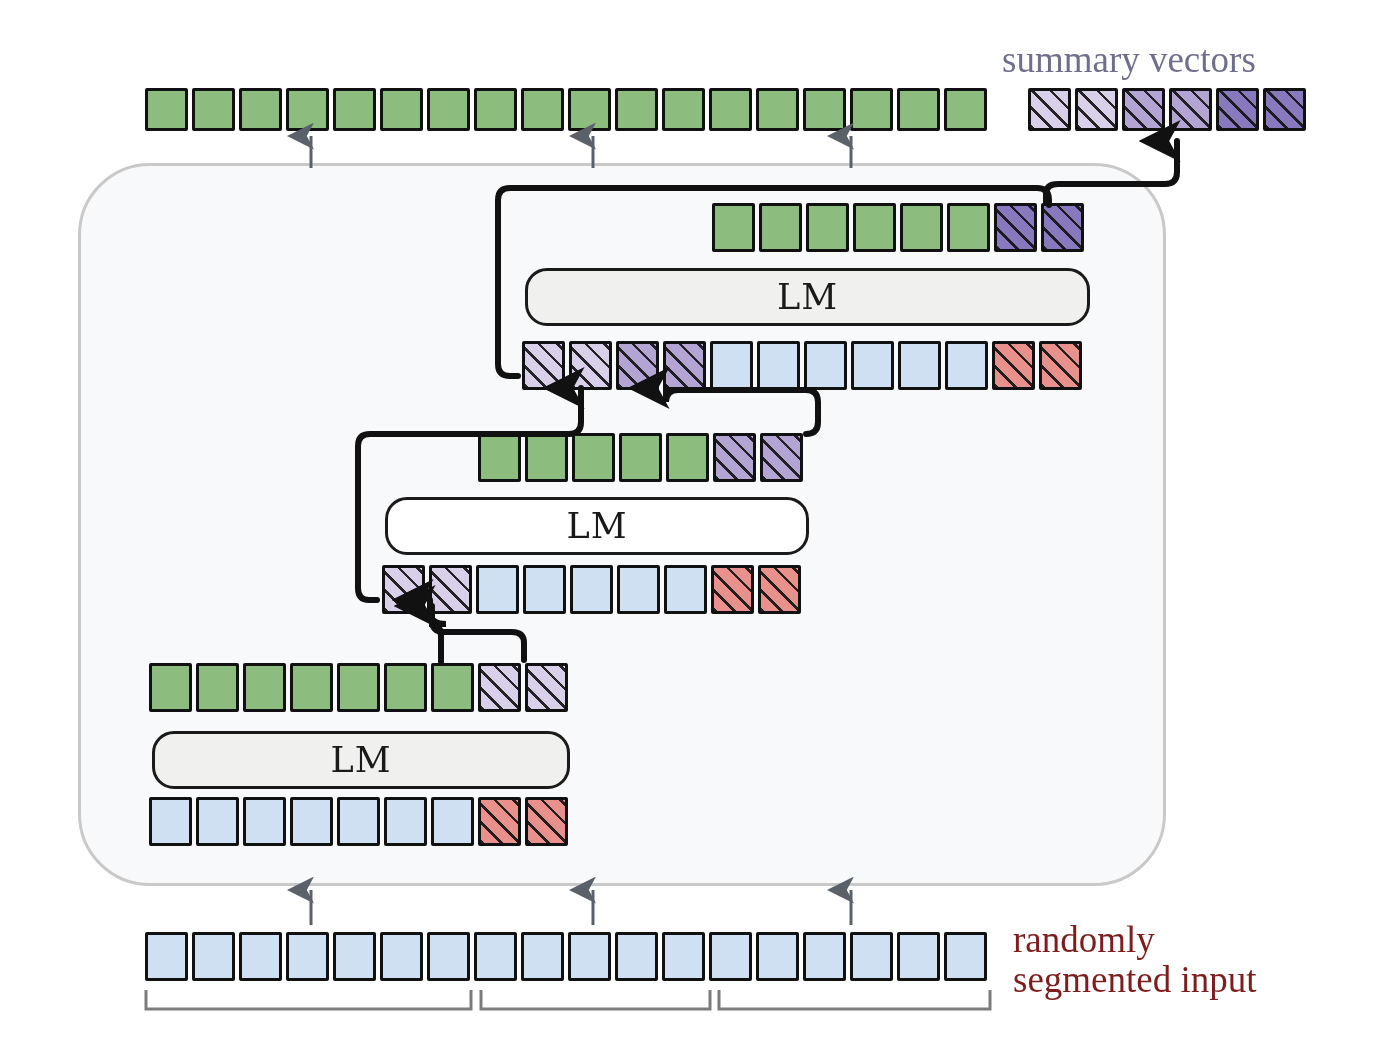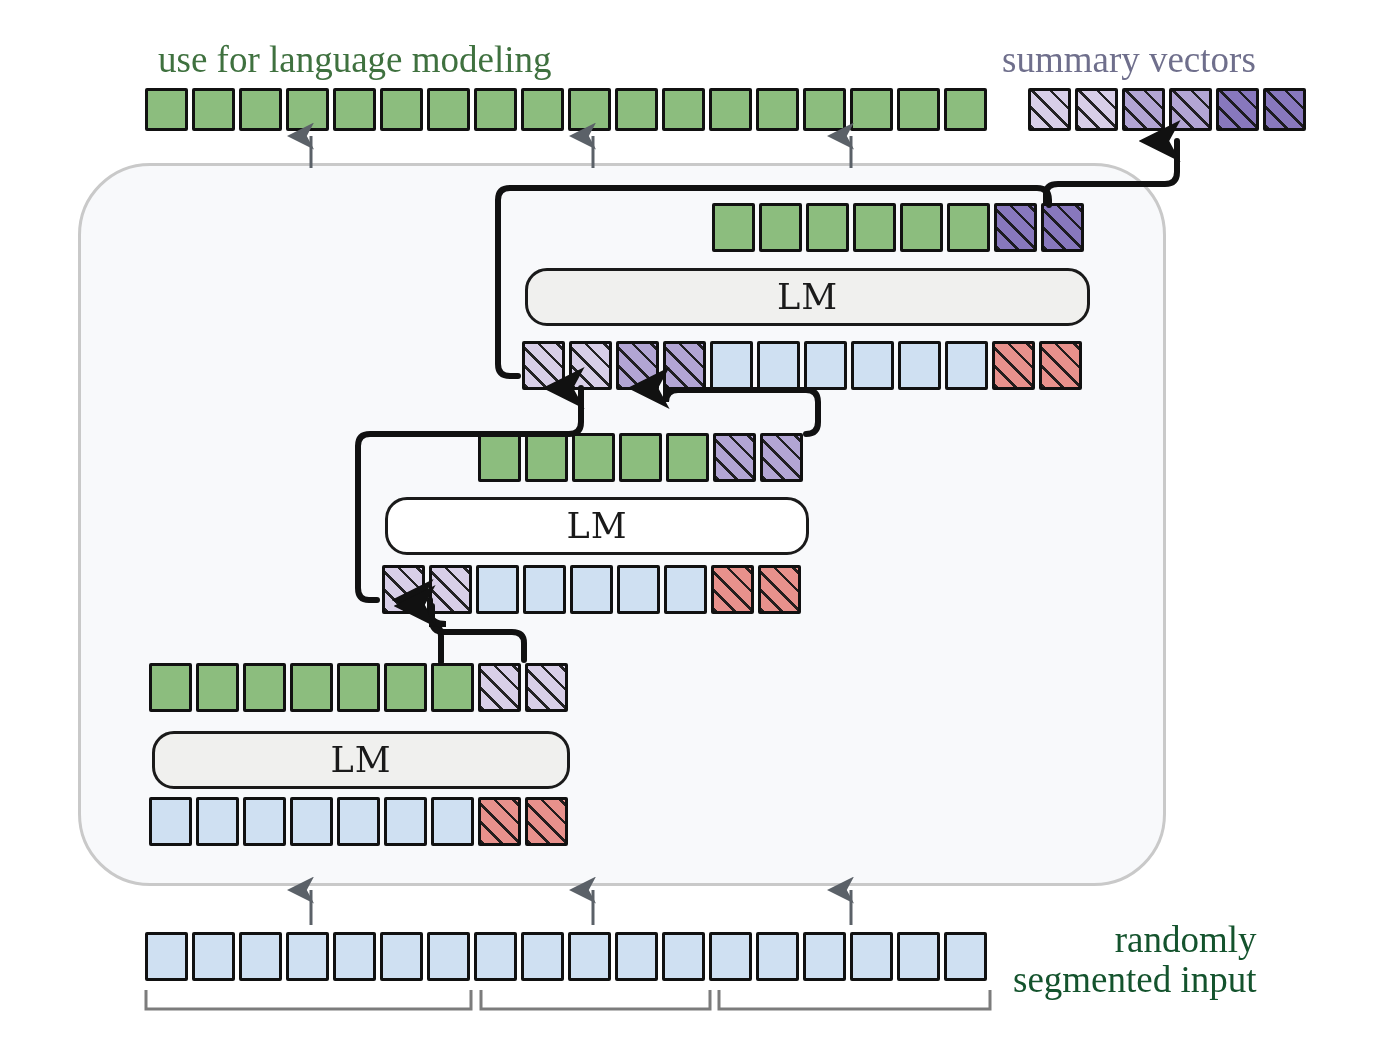--- a/index.html
+++ b/index.html
@@ -6,21 +6,21 @@
   body{width:1378px;height:1052px;position:relative;overflow:hidden;
        font-family:"Liberation Serif","DejaVu Serif",serif;}
 
   #stage{position:absolute;left:0;top:0;width:1378px;height:1052px;}
 
   
   .label{position:absolute;white-space:pre-line;line-height:1.08;}
   .lbl-green{color:#3f713f;font-size:37px;}
   .lbl-purple{color:#6f6f8c;font-size:37px;}
   .lbl-red{color:#a9585c;font-size:37px;}
-  .lbl-slate{color:#14532d;font-size:37px;text-align:right;}
+  .lbl-slate{color:#7f1d1d;font-size:37px;}
 
   
   .panel{position:absolute;background:#f8f9fb;border:3px solid #c9c9c9;
          border-radius:72px;box-sizing:border-box;}
 
   
   .row{position:absolute;display:flex;}
   .cell{box-sizing:border-box;border:3px solid #111111;border-radius:2px;}
 
   .c-green{background:#8cbd7e;}
@@ -43,21 +43,20 @@
   .lm-white{background:#ffffff;}
 
   svg.overlay{position:absolute;left:0;top:0;width:1378px;height:1052px;
               pointer-events:none;overflow:visible;}
 </style>
 </head>
 <body>
 
 <div id="stage">
 
-  <div class="label lbl-green" style="left:158px;top:40px;">use for language modeling</div>
 
   <div class="label lbl-purple" style="left:1002px;top:40px;">summary vectors</div>
 
   <div class="label lbl-purple" style="left:578px;top:655px;">summary
 vectors</div>
 
   <div class="label lbl-red" style="left:578px;top:777px;">summary
 tokens</div>
 
   <div class="label lbl-slate" style="left:1013px;top:920px;">randomly

